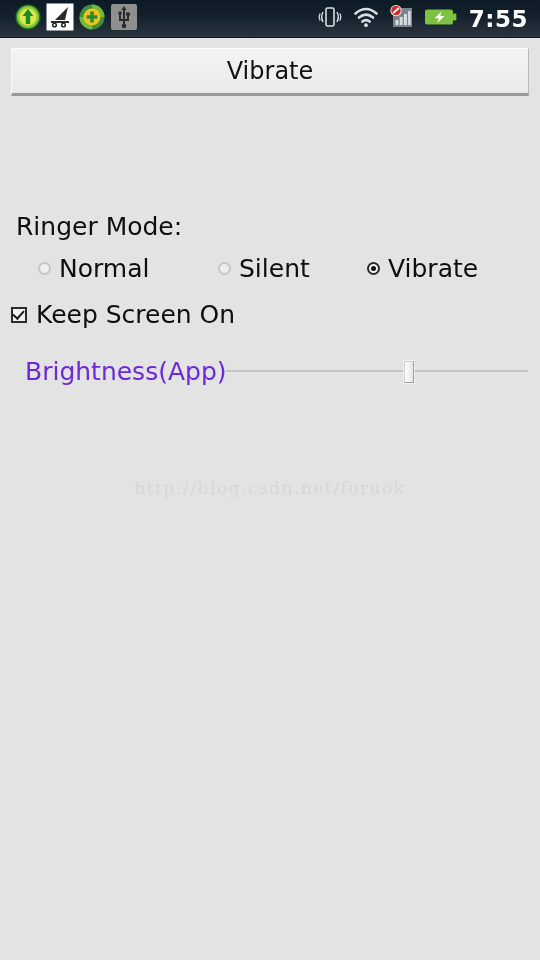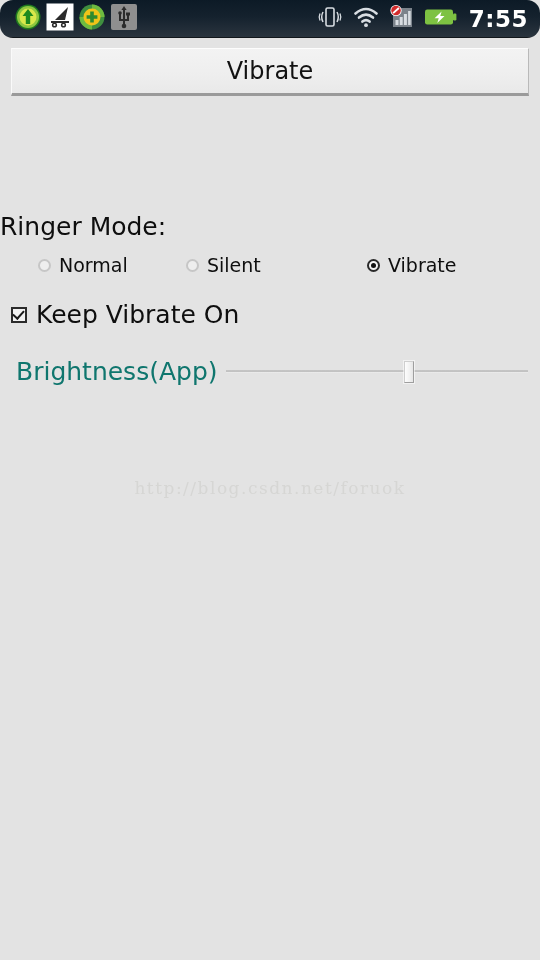--- a/index.html
+++ b/index.html
@@ -18,21 +18,20 @@
 
   
   .statusbar {
     position: absolute;
     top: 0; left: 0;
     width: 540px;
     height: 38px;
     background: linear-gradient(to bottom, #0c1a26 0%, #15222e 45%, #2a343e 97%, #000000 100%);
     display: flex;
     align-items: center;
-    border-radius: 13px;
   }
   .status-left {
     display: flex;
     align-items: center;
     gap: 4px;
     padding-left: 14px;
   }
   .status-right {
     margin-left: auto;
     display: flex;
@@ -80,21 +79,21 @@
   #btn-vibrate { top: 10px; }
   #btn-orientation {
     top: 71px;
     border: 1px dotted #141414;
     border-bottom: 2px dotted #141414;
     box-shadow: 0 2px 0 #bdbdbd;
   }
 
   .section-label {
     position: absolute;
-    left: 0;
+    left: 16px;
     font-size: 25px;
     color: #0e0e0e;
     white-space: nowrap;
   }
   #ringer-label { top: 174px; }
 
   .radio-row {
     position: absolute;
     top: 218px;
     left: 0;
@@ -102,21 +101,21 @@
     height: 34px;
   }
   .radio-item {
     position: absolute;
     display: flex;
     align-items: center;
     gap: 8px;
     white-space: nowrap;
   }
   #radio-normal  { left: 38px; }
-  #radio-silent  { left: 186px; }
+  #radio-silent  { left: 218px; }
   #radio-vibrate { left: 367px; }
 
   .radio-mark {
     width: 13px;
     height: 13px;
     border-radius: 50%;
     border: 2px solid #c6c6c6;
     background: #eeeeee;
     display: flex;
     align-items: center;
@@ -128,21 +127,21 @@
     background: #f4f4f4;
   }
   .radio-mark.checked::after {
     content: "";
     width: 5px;
     height: 5px;
     border-radius: 50%;
     background: #111111;
   }
   .radio-text {
-    font-size: 19px;
+    font-size: 25px;
     color: #0e0e0e;
     line-height: 1;
   }
 
   .check-row {
     position: absolute;
     top: 264px;
     left: 11px;
     display: flex;
     align-items: center;
@@ -175,24 +174,24 @@
 
   .slider-row {
     position: absolute;
     top: 317px;
     left: 12px;
     width: 516px;
     height: 40px;
   }
   .slider-label {
     position: absolute;
-    left: 4px;
+    left: 13px;
     top: 0;
     font-size: 25px;
-    color: #0f766e;
+    color: #6d28d9;
     white-space: nowrap;
     line-height: 34px;
   }
   .slider-track-wrap {
     position: absolute;
     left: 214px;
     top: 0;
     width: 302px;
     height: 34px;
   }
@@ -357,21 +356,21 @@
 
     <div class="radio-item" id="radio-vibrate">
       <span class="radio-mark checked"></span>
       <span class="radio-text">Vibrate</span>
     </div>
 
   </div>
 
   <div class="check-row">
     <span class="check-mark checked"></span>
-    <span class="check-text">Keep Vibrate On</span>
+    <span class="check-text">Keep Screen On</span>
   </div>
 
   <div class="slider-row">
     <span class="slider-label">Brightness(App)</span>
     <div class="slider-track-wrap">
       <div class="slider-track"></div>
       <div class="slider-thumb" style="left: 178px;"></div>
     </div>
   </div>
 

